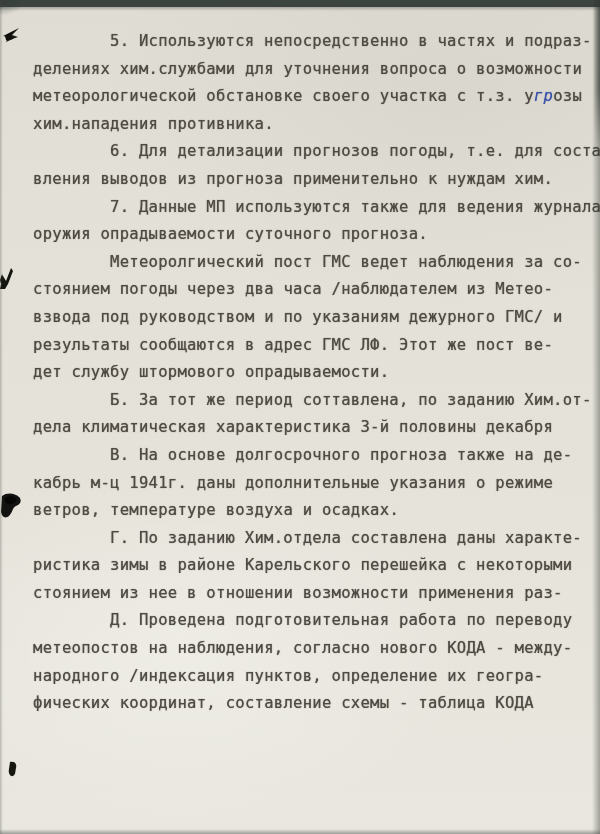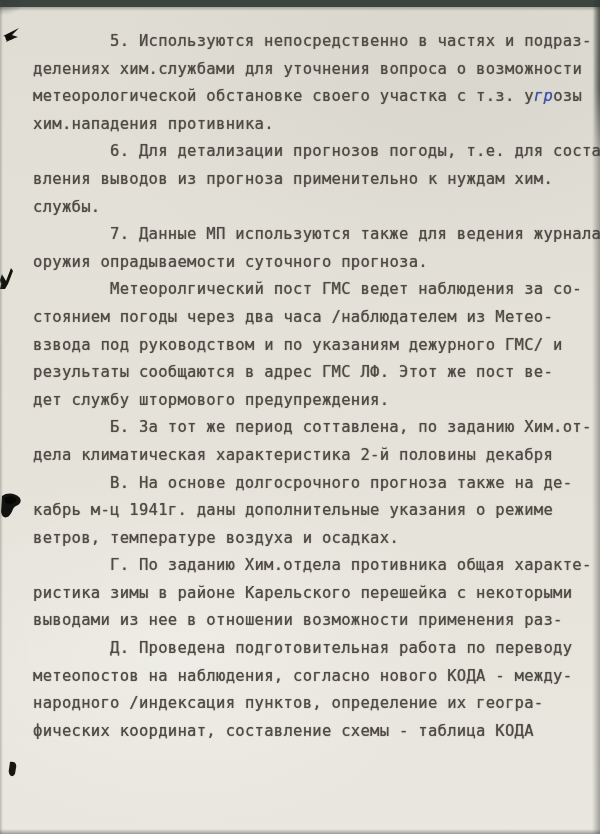--- a/index.html
+++ b/index.html
@@ -85,46 +85,45 @@
   <div class="doc">
       <p>
         <span class="line first">5. Используются непосредственно в частях и подраз-</span>
         <span class="line">делениях хим.службами для уточнения вопроса о возможности</span>
         <span class="line">метеорологической обстановке своего участка с т.з. у<span class="ink-correction">гр</span>озы</span>
         <span class="line">хим.нападения противника.</span>
       </p>
       <p>
         <span class="line first">6. Для детализации прогнозов погоды, т.е. для соста-</span>
         <span class="line">вления выводов из прогноза применительно к нуждам хим.</span>
-        <span class="line">службы.</span>
       </p>
       <p>
         <span class="line first">7. Данные МП используются также для ведения журнала</span>
         <span class="line">оружия опрадываемости суточного прогноза.</span>
       </p>
       <p>
         <span class="line first">Метеоролгический пост ГМС ведет наблюдения за со-</span>
         <span class="line">стоянием погоды через два часа /наблюдателем из Метео-</span>
         <span class="line">взвода под руководством и по указаниям дежурного ГМС/ и</span>
         <span class="line">результаты сообщаются в адрес ГМС ЛФ. Этот же пост ве-</span>
-        <span class="line">дет службу штормового предупреждения.</span>
+        <span class="line">дет службу штормового опрадываемости.</span>
       </p>
       <p>
         <span class="line first">Б. За тот же период соттавлена, по заданию Хим.от-</span>
-        <span class="line">дела климатическая характеристика 2-й половины декабря</span>
+        <span class="line">дела климатическая характеристика 3-й половины декабря</span>
       </p>
       <p>
         <span class="line first">В. На основе долгосрочного прогноза также на де-</span>
         <span class="line">кабрь м-ц 1941г. даны дополнительные указания о режиме</span>
         <span class="line">ветров, температуре воздуха и осадках.</span>
       </p>
       <p>
-        <span class="line first">Г. По заданию Хим.отдела противника общая характе-</span>
+        <span class="line first">Г. По заданию Хим.отдела составлена даны характе-</span>
         <span class="line">ристика зимы в районе Карельского перешейка с некоторыми</span>
-        <span class="line">выводами из нее в отношении возможности применения раз-</span>
+        <span class="line">стоянием из нее в отношении возможности применения раз-</span>
       </p>
       <p>
         <span class="line first">Д. Проведена подготовительная работа по переводу</span>
         <span class="line">метеопостов на наблюдения, согласно нового КОДА - между-</span>
         <span class="line">народного /индексация пунктов, определение их геогра-</span>
         <span class="line">фических координат, составление схемы - таблица КОДА</span>
       </p>
     </div>
 
 </div>

